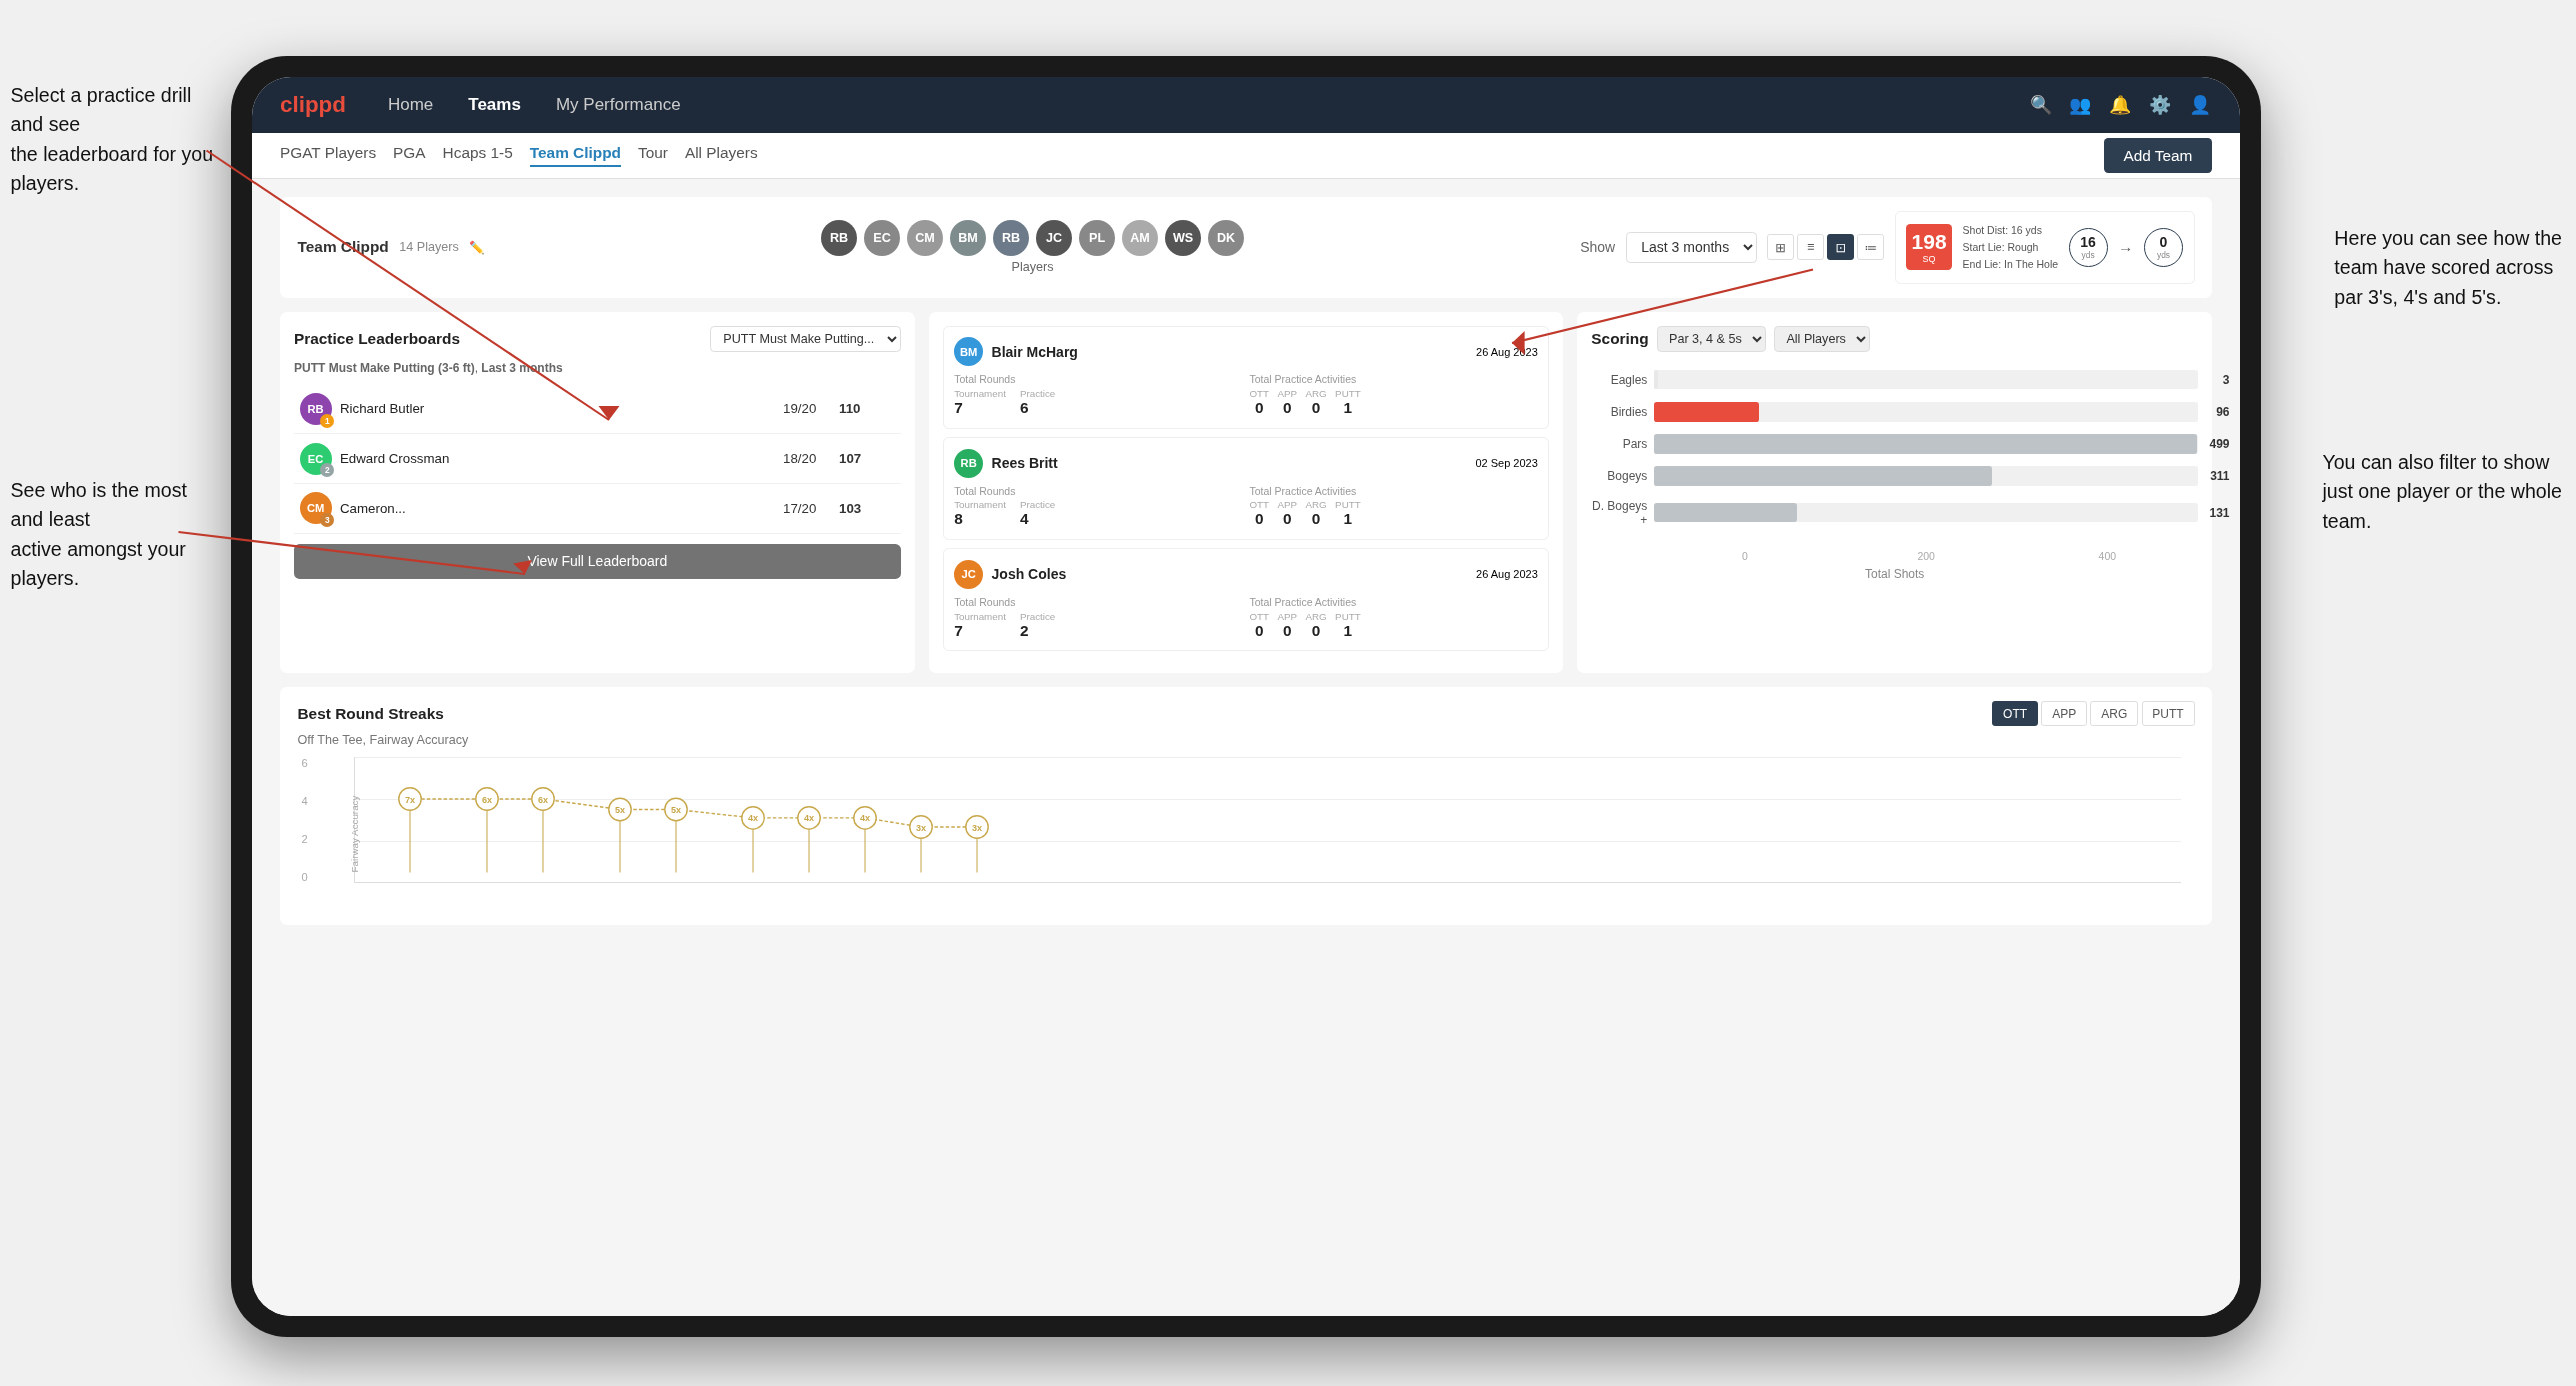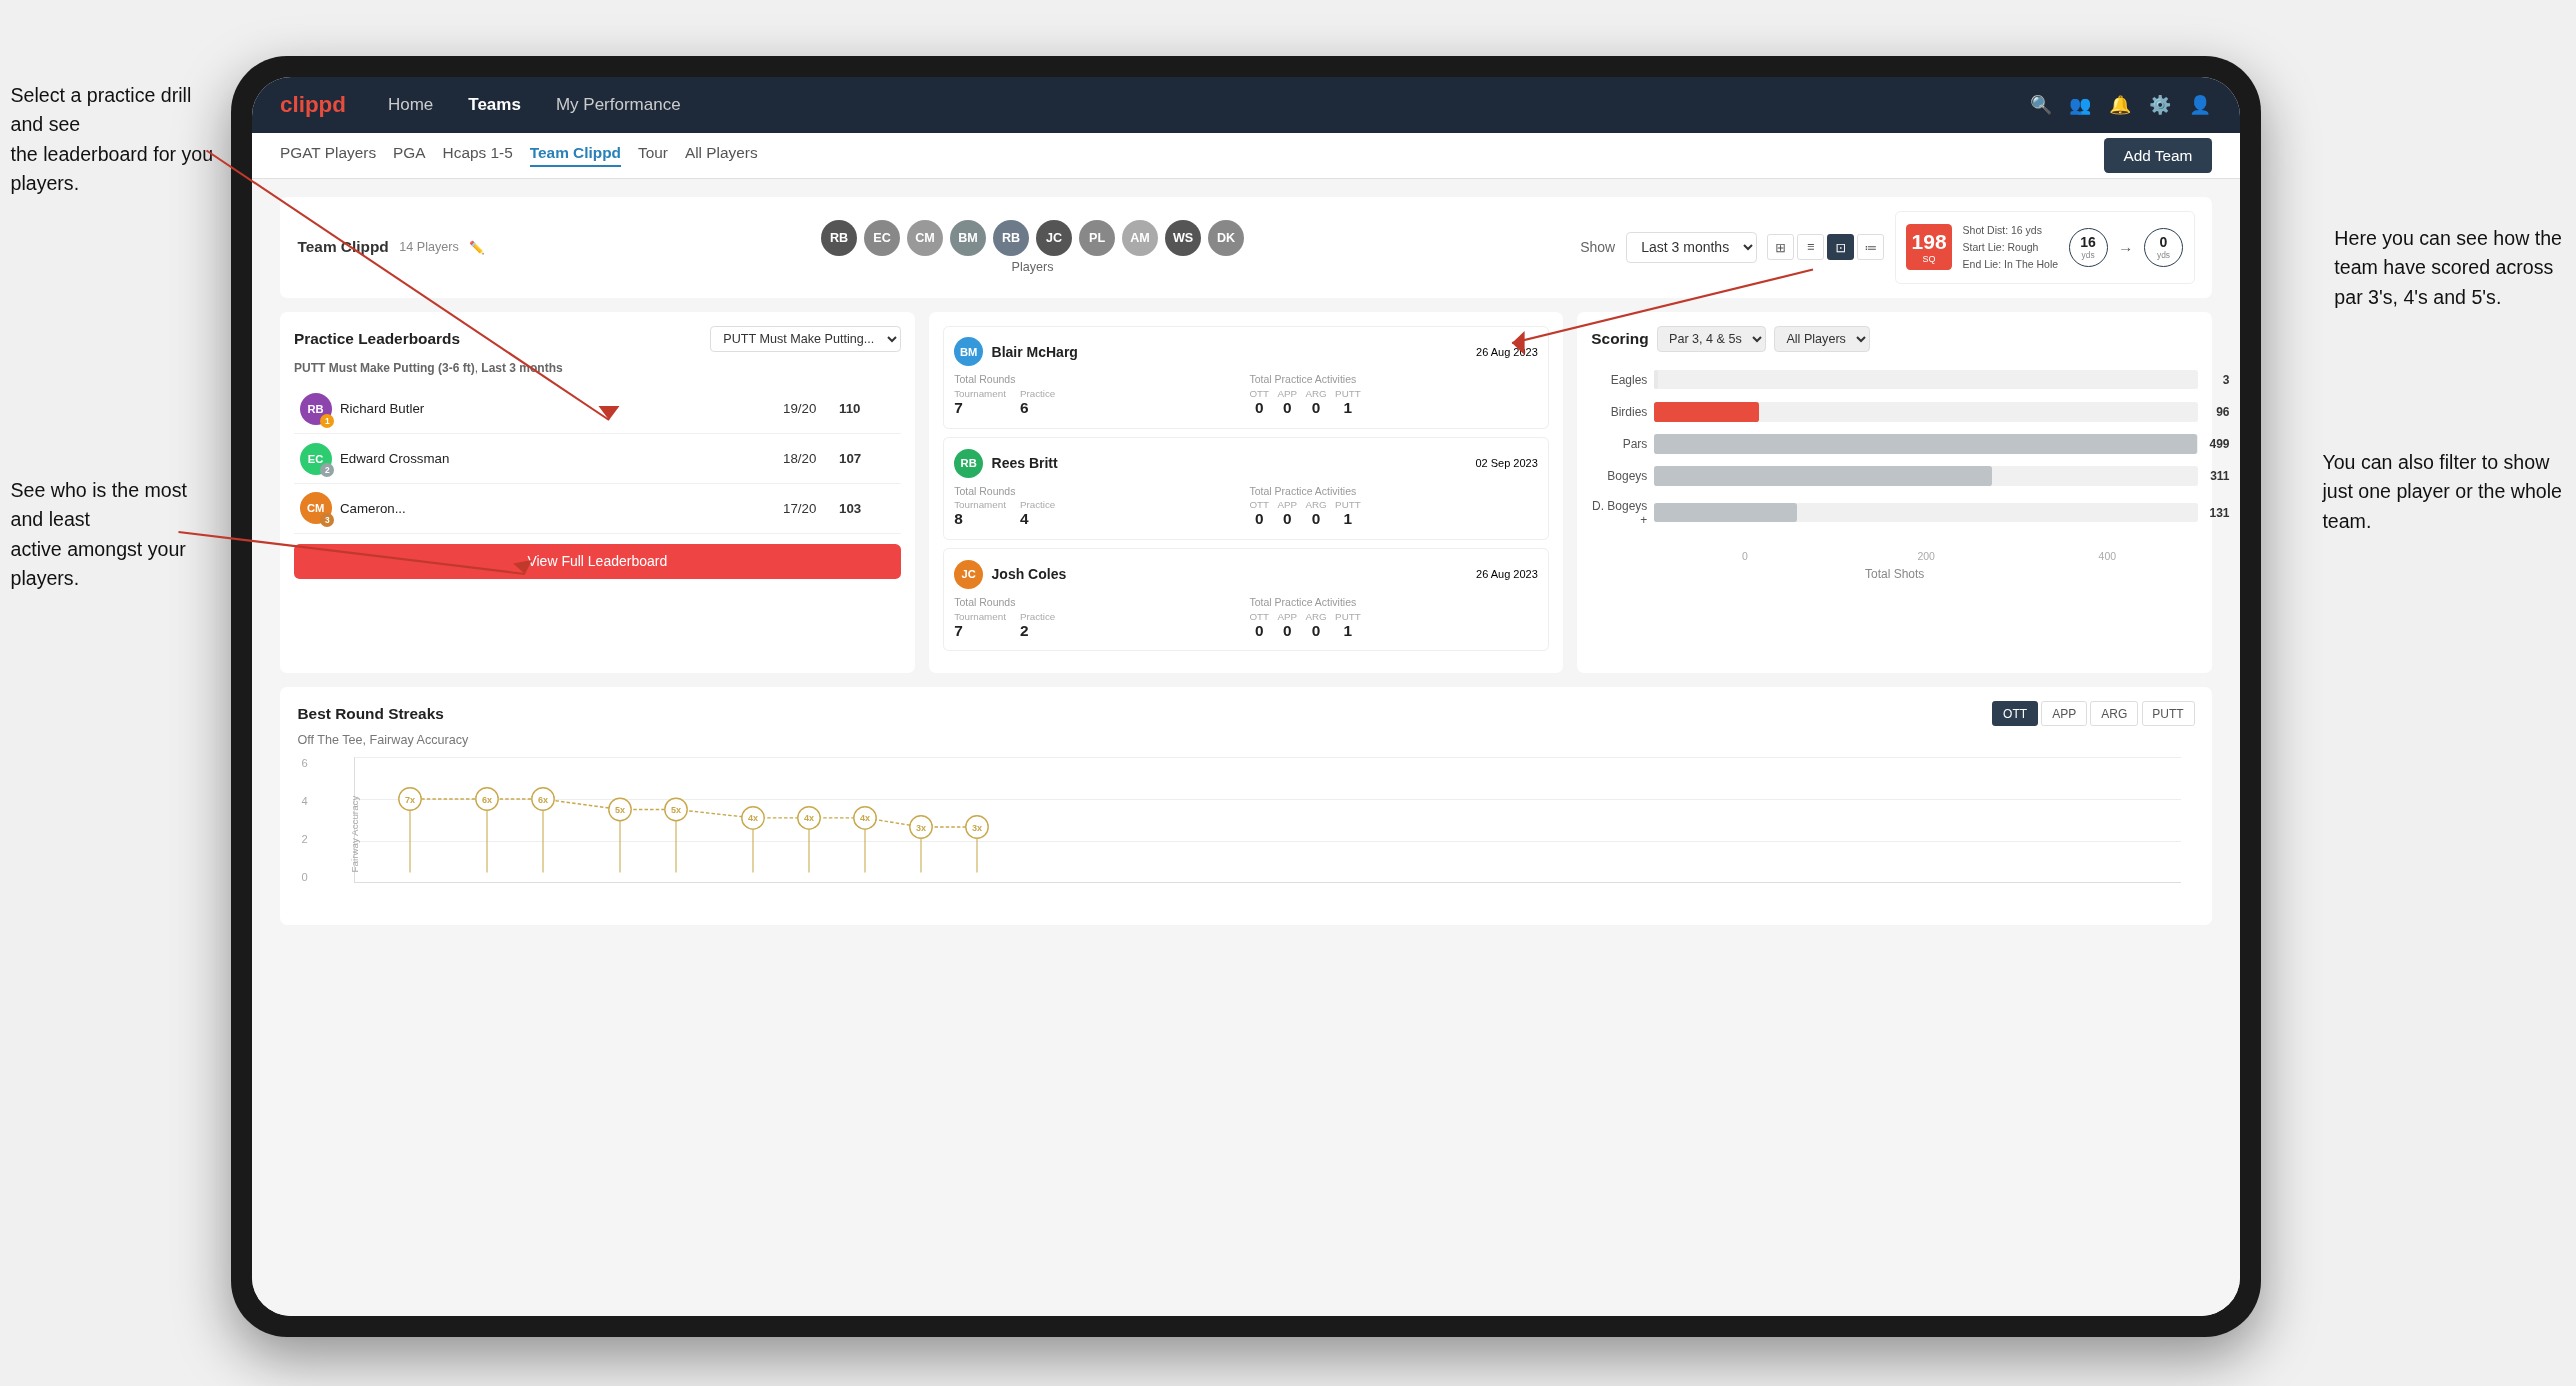--- a/index.html
+++ b/index.html
@@ -283,21 +283,21 @@
     }
     .badge-gold { background: #f39c12; }
     .badge-silver { background: #95a5a6; }
     .badge-bronze { background: #cd7f32; }
     .lb-name { font-size: 13.3px; font-weight: 500; color: #222; }
     .lb-score { font-size: 13.3px; color: #333; }
     .lb-avg { font-size: 13.3px; color: #333; font-weight: 600; }
 
     .view-full-btn {
       width: 100%;
-      background: #ef4444;
+      background: #737373;
       color: #fff;
       border: none;
       border-radius: 5.6px;
       padding: 9.8px;
       font-size: 14px;
       cursor: pointer;
       margin-top: 9.8px;
     }
 
     

